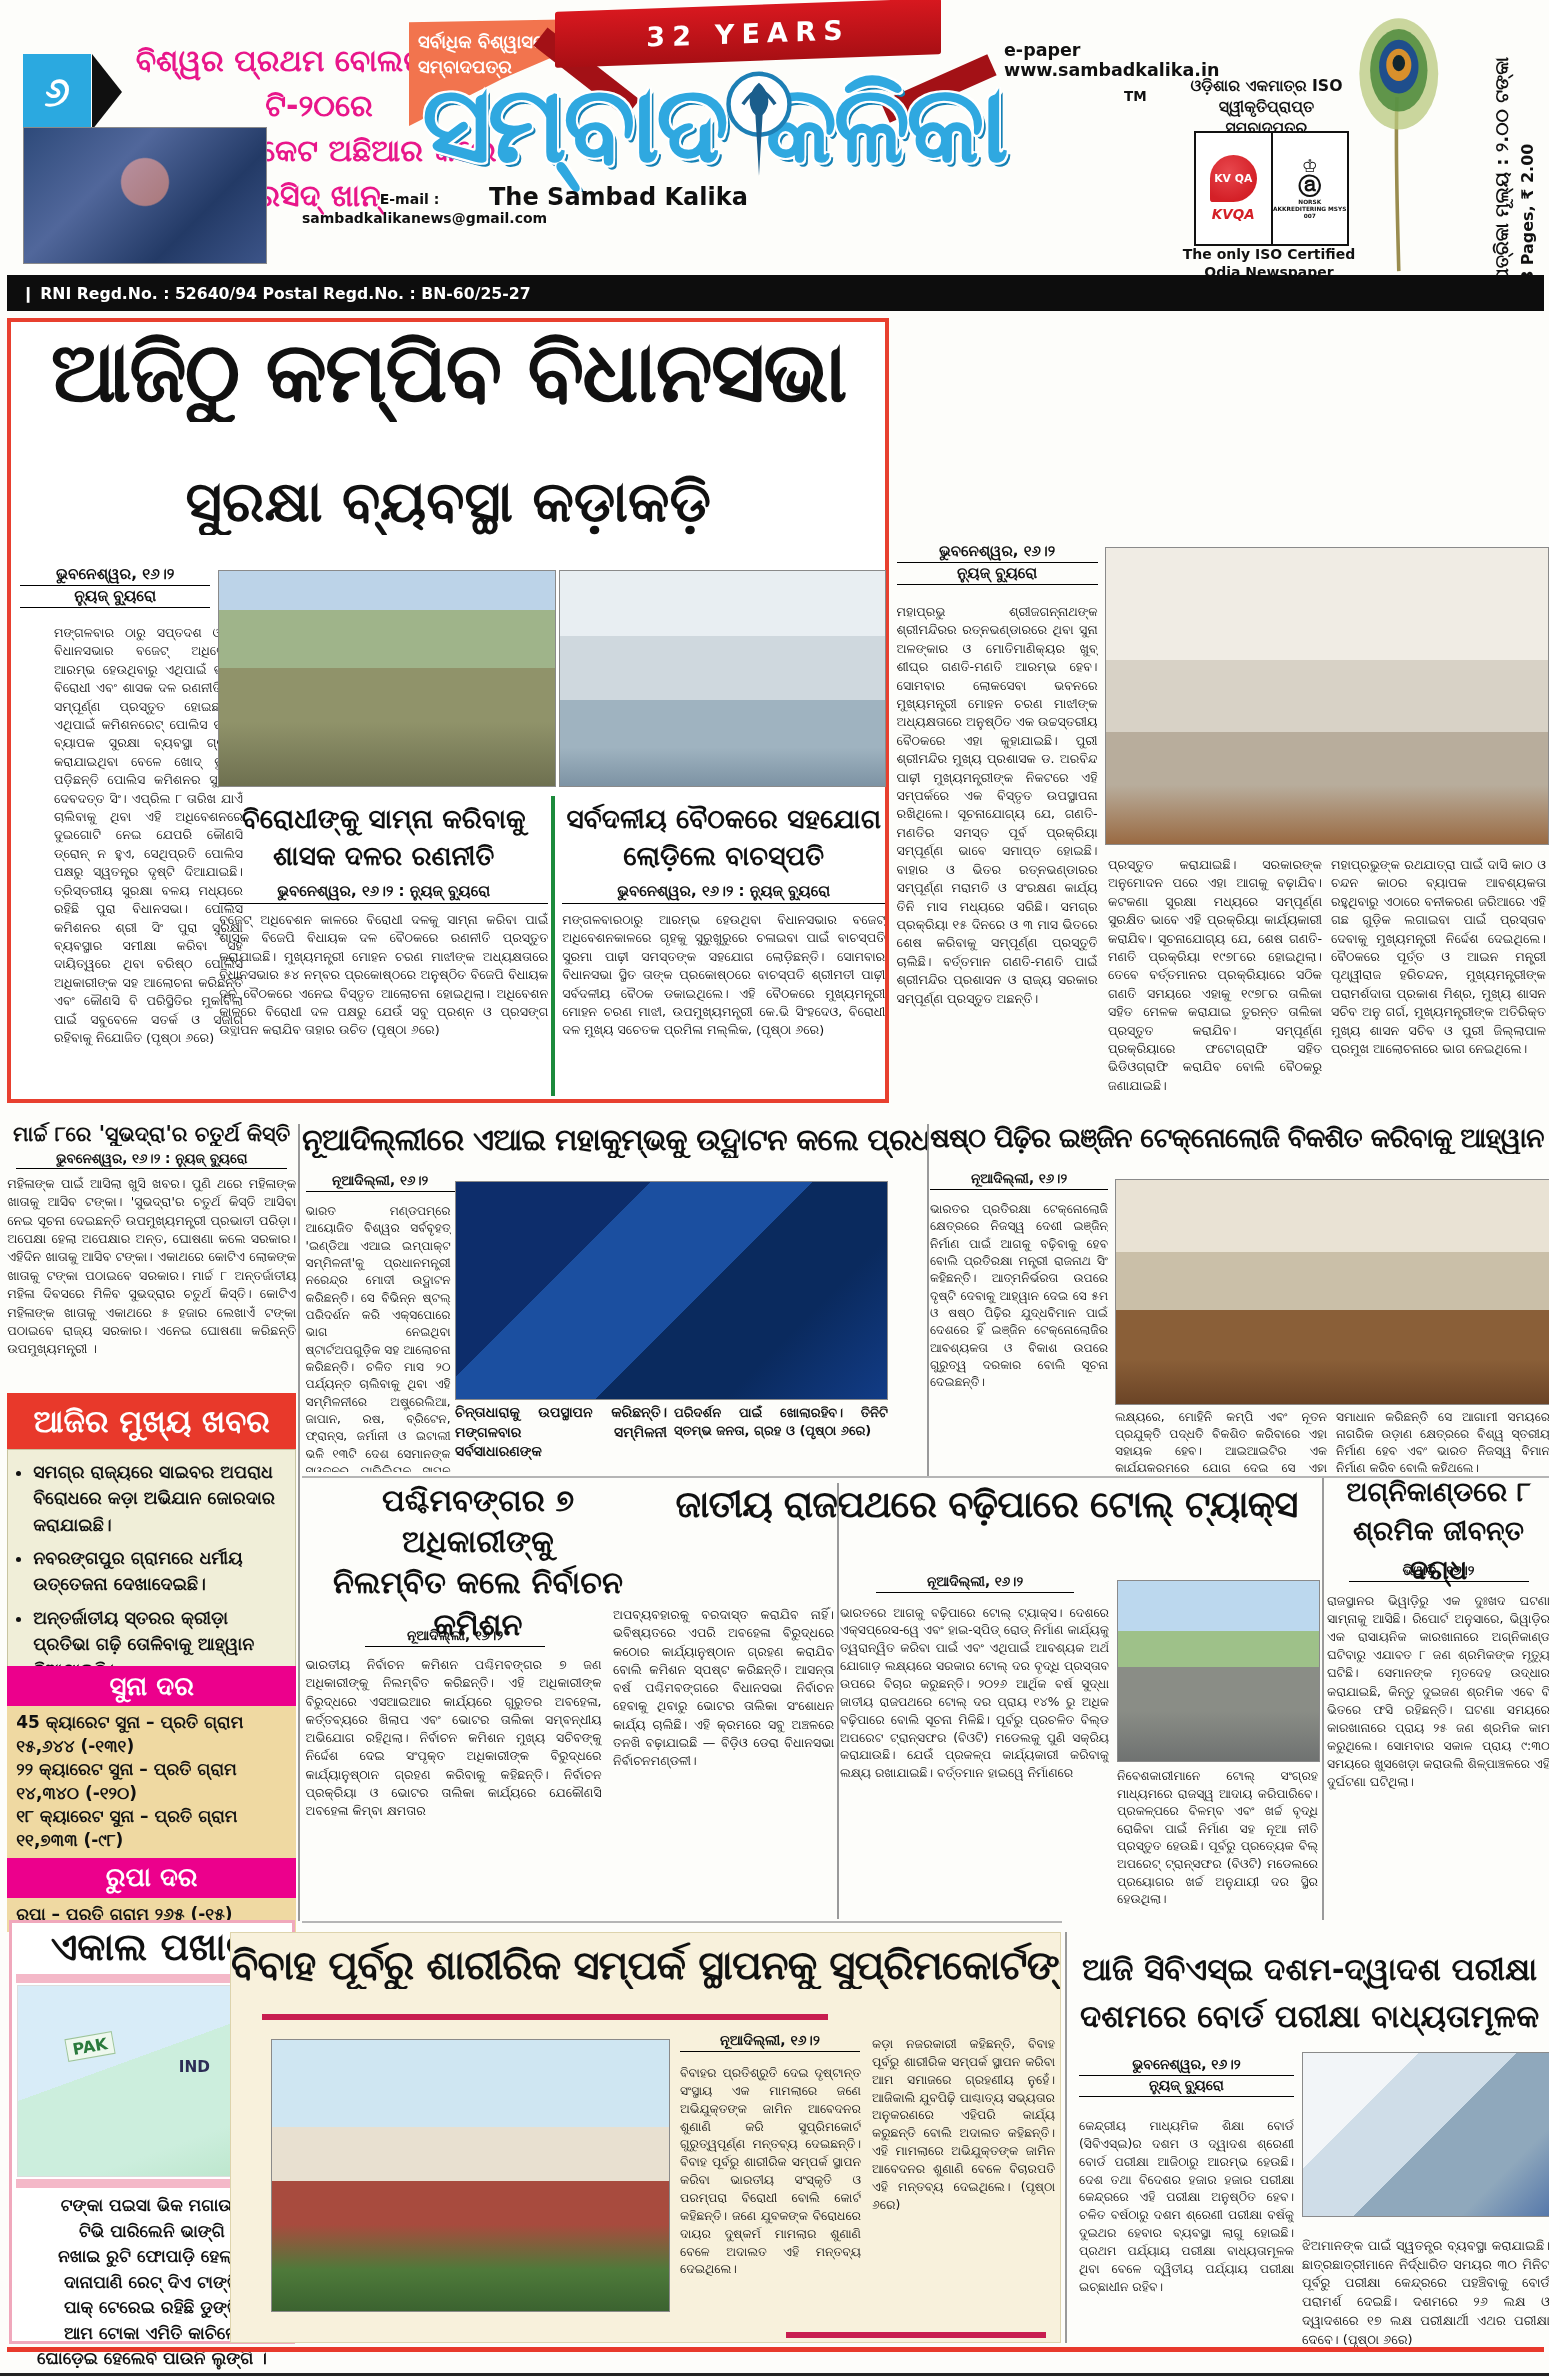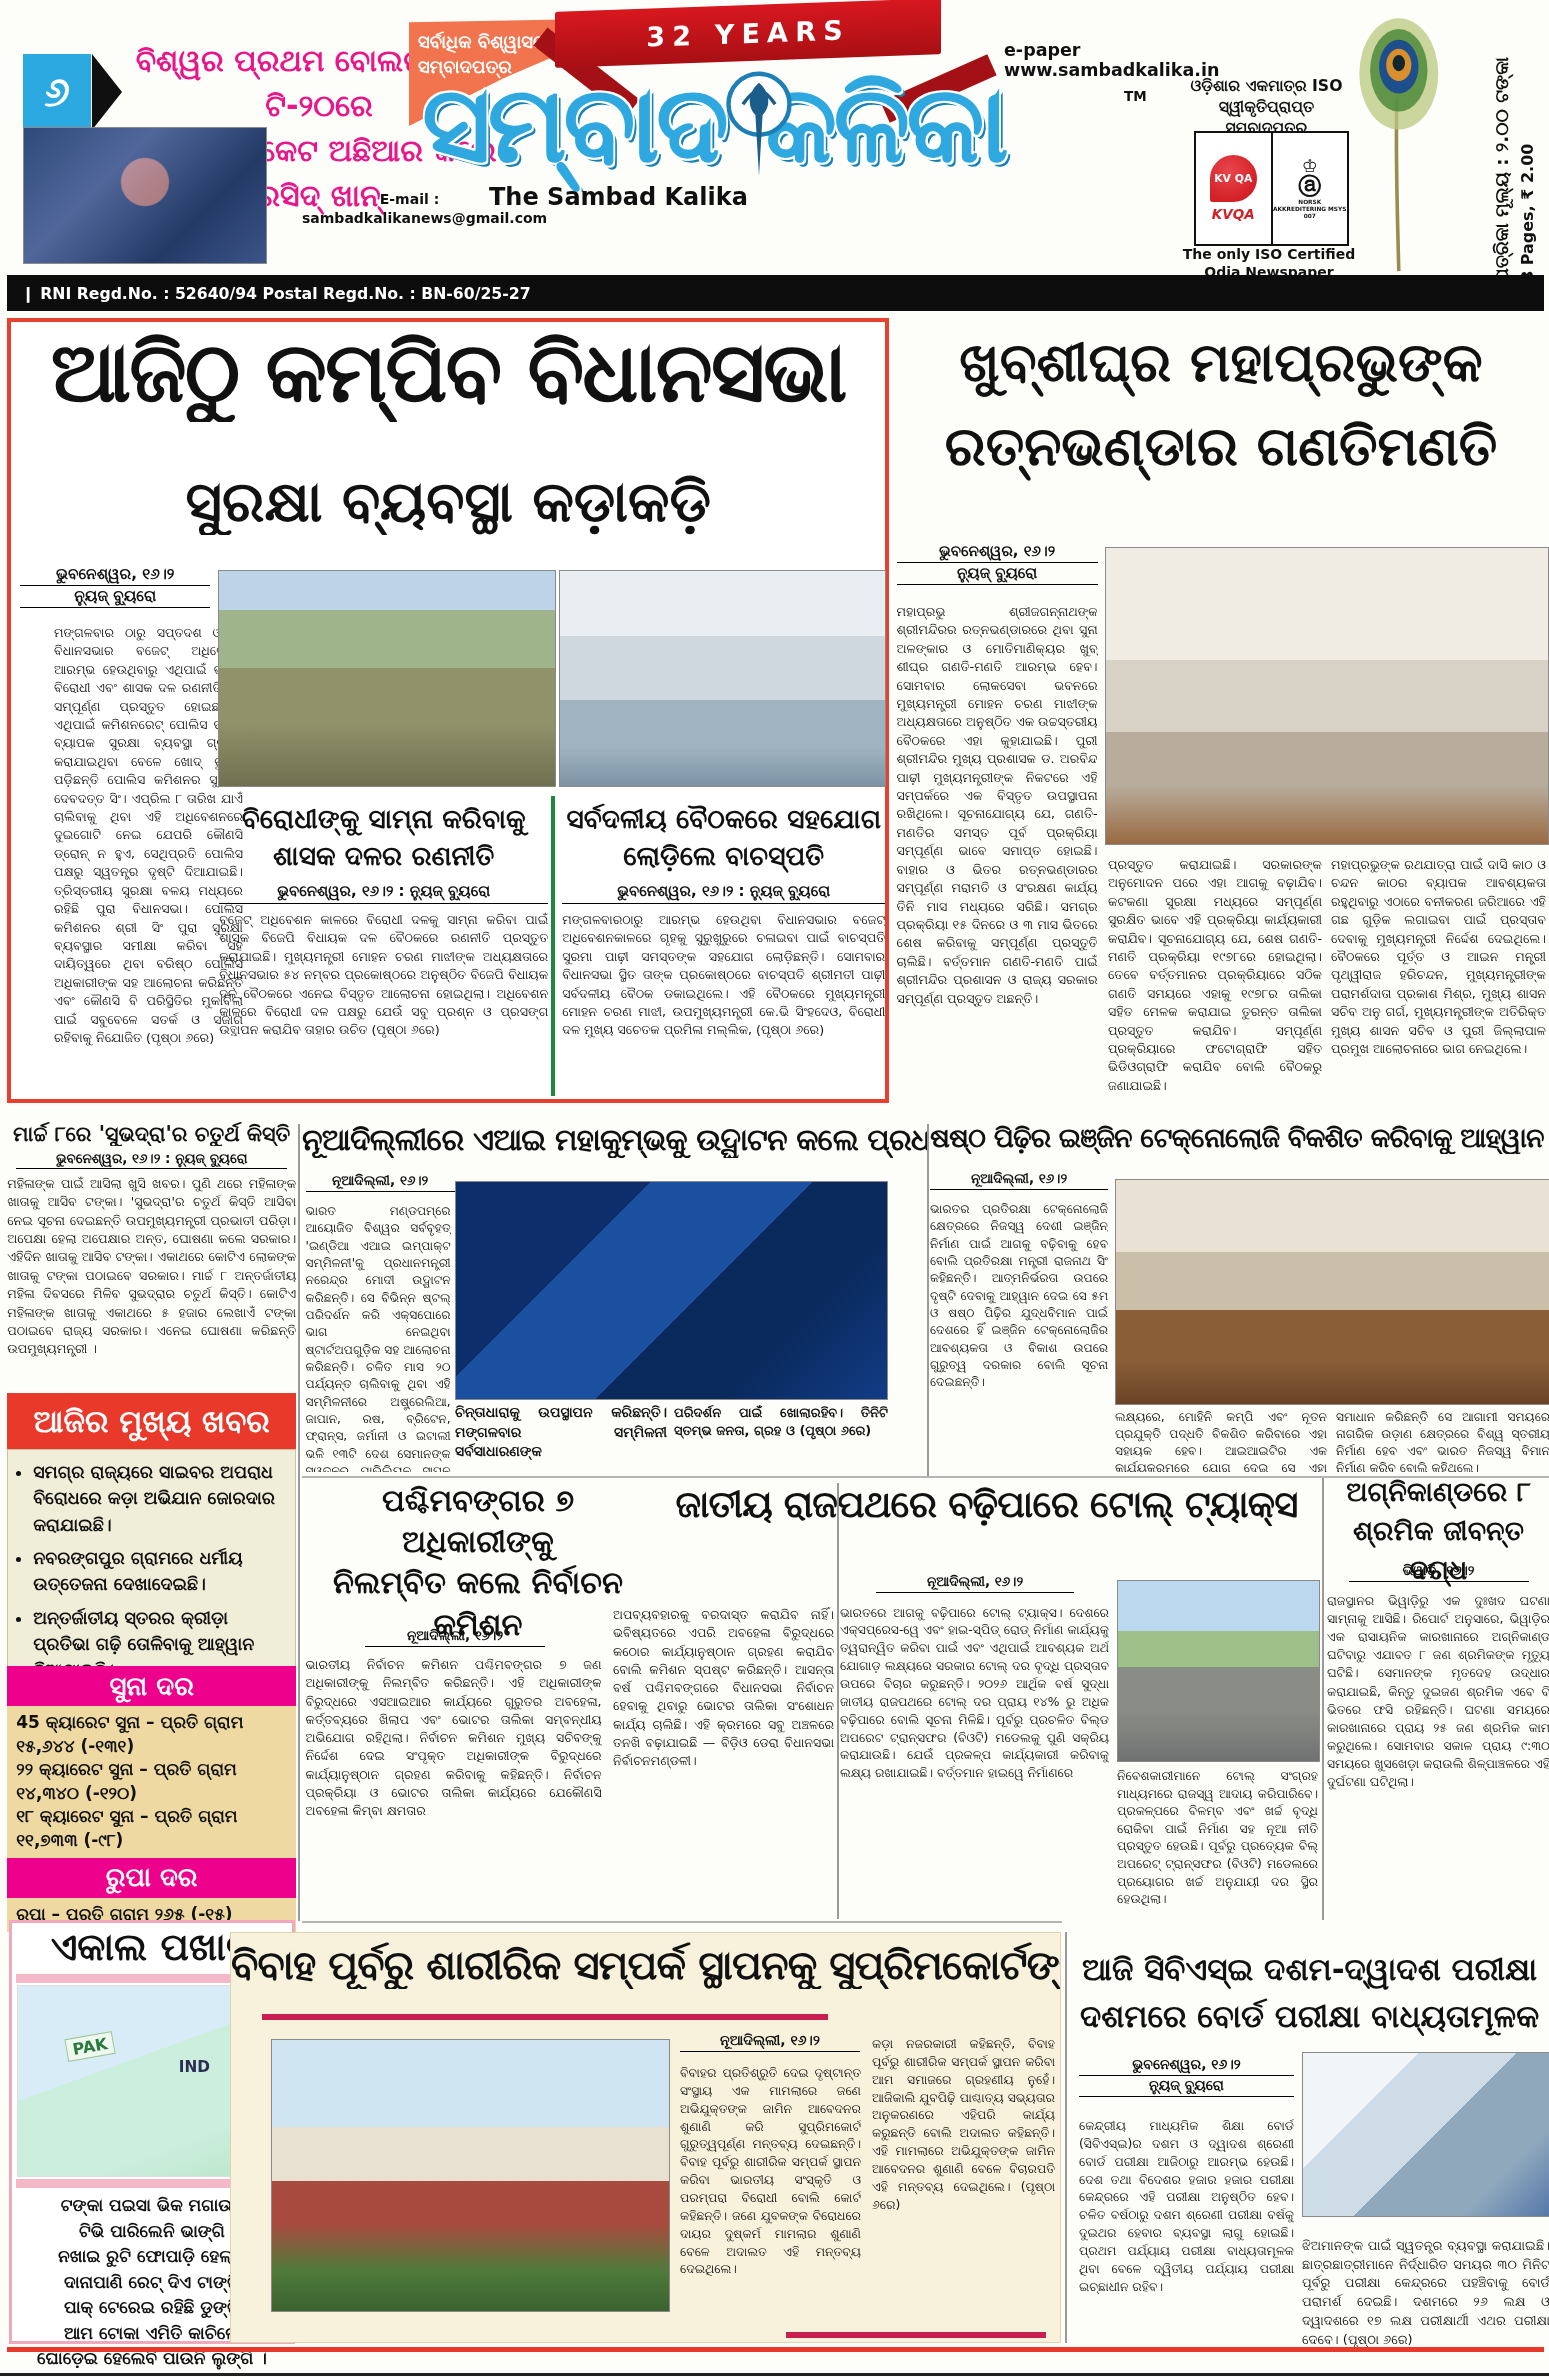--- a/index.html
+++ b/index.html
@@ -231,24 +231,20 @@
     <div class="a gdiv"></div>
     <div class="a s1h">ବିରୋଧୀଙ୍କୁ ସାମ୍ନା କରିବାକୁ ଶାସକ ଦଳର ରଣନୀତି</div>
     <div class="a s1d">ଭୁବନେଶ୍ୱର, ୧୬।୨ : ନ୍ୟୁଜ୍ ବ୍ୟୁରୋ</div>
     <div class="a s1b bd jt">ବଜେଟ୍ ଅଧିବେଶନ କାଳରେ ବିରୋଧୀ ଦଳକୁ ସାମ୍ନା କରିବା ପାଇଁ ଶାସକ ବିଜେପି ବିଧାୟକ ଦଳ ବୈଠକରେ ରଣନୀତି ପ୍ରସ୍ତୁତ କରାଯାଇଛି। ମୁଖ୍ୟମନ୍ତ୍ରୀ ମୋହନ ଚରଣ ମାଝୀଙ୍କ ଅଧ୍ୟକ୍ଷତାରେ ବିଧାନସଭାର ୫୪ ନମ୍ବର ପ୍ରକୋଷ୍ଠରେ ଅନୁଷ୍ଠିତ ବିଜେପି ବିଧାୟକ ଦଳ ବୈଠକରେ ଏନେଇ ବିସ୍ତୃତ ଆଲୋଚନା ହୋଇଥିଲା। ଅଧିବେଶନ କାଳରେ ବିରୋଧୀ ଦଳ ପକ୍ଷରୁ ଯେଉଁ ସବୁ ପ୍ରଶ୍ନ ଓ ପ୍ରସଙ୍ଗ ଉତ୍ଥାପନ କରାଯିବ ତାହାର ଉଚିତ (ପୃଷ୍ଠା ୬ରେ)</div>
     <div class="a s2h">ସର୍ବଦଳୀୟ ବୈଠକରେ ସହଯୋଗ ଲୋଡ଼ିଲେ ବାଚସ୍ପତି</div>
     <div class="a s2d">ଭୁବନେଶ୍ୱର, ୧୬।୨ : ନ୍ୟୁଜ୍ ବ୍ୟୁରୋ</div>
     <div class="a s2b bd jt">ମଙ୍ଗଳବାରଠାରୁ ଆରମ୍ଭ ହେଉଥିବା ବିଧାନସଭାର ବଜେଟ୍ ଅଧିବେଶନକାଳରେ ଗୃହକୁ ସୁରୁଖୁରୁରେ ଚଳାଇବା ପାଇଁ ବାଚସ୍ପତି ସୁରମା ପାଢ଼ୀ ସମସ୍ତଙ୍କ ସହଯୋଗ ଲୋଡ଼ିଛନ୍ତି। ସୋମବାର ବିଧାନସଭା ସ୍ଥିତ ତାଙ୍କ ପ୍ରକୋଷ୍ଠରେ ବାଚସ୍ପତି ଶ୍ରୀମତୀ ପାଢ଼ୀ ସର୍ବଦଳୀୟ ବୈଠକ ଡକାଇଥିଲେ। ଏହି ବୈଠକରେ ମୁଖ୍ୟମନ୍ତ୍ରୀ ମୋହନ ଚରଣ ମାଝୀ, ଉପମୁଖ୍ୟମନ୍ତ୍ରୀ କେ.ଭି ସିଂହଦେଓ, ବିରୋଧୀ ଦଳ ମୁଖ୍ୟ ସଚେତକ ପ୍ରମିଳା ମଲ୍ଲିକ, (ପୃଷ୍ଠା ୬ରେ)</div>
   </div>
 
   <div class="a" id="ratna">
-    <div class="a hd">
-      <div>ଖୁବ୍‌ଶୀଘ୍ର ମହାପ୍ରଭୁଙ୍କ</div>
-      <div>ରତ୍ନଭଣ୍ଡାର ଗଣତିମଣତି</div>
-    </div>
     <div class="a dl0 dl">
       <div class="row">ଭୁବନେଶ୍ୱର, ୧୬।୨</div>
       <div class="row">ନ୍ୟୁଜ୍ ବ୍ୟୁରୋ</div>
     </div>
     <div class="a c1 bd jt">ମହାପ୍ରଭୁ ଶ୍ରୀଜଗନ୍ନାଥଙ୍କ ଶ୍ରୀମନ୍ଦିରର ରତ୍ନଭଣ୍ଡାରରେ ଥିବା ସୁନା ଅଳଙ୍କାର ଓ ମୋତିମାଣିକ୍ୟର ଖୁବ୍ ଶୀଘ୍ର ଗଣତି-ମଣତି ଆରମ୍ଭ ହେବ। ସୋମବାର ଲୋକସେବା ଭବନରେ ମୁଖ୍ୟମନ୍ତ୍ରୀ ମୋହନ ଚରଣ ମାଝୀଙ୍କ ଅଧ୍ୟକ୍ଷତାରେ ଅନୁଷ୍ଠିତ ଏକ ଉଚ୍ଚସ୍ତରୀୟ ବୈଠକରେ ଏହା କୁହାଯାଇଛି। ପୁରୀ ଶ୍ରୀମନ୍ଦିର ମୁଖ୍ୟ ପ୍ରଶାସକ ଡ. ଅରବିନ୍ଦ ପାଢ଼ୀ ମୁଖ୍ୟମନ୍ତ୍ରୀଙ୍କ ନିକଟରେ ଏହି ସମ୍ପର୍କରେ ଏକ ବିସ୍ତୃତ ଉପସ୍ଥାପନା ରଖିଥିଲେ। ସୂଚନାଯୋଗ୍ୟ ଯେ, ଗଣତି-ମଣତିର ସମସ୍ତ ପୂର୍ବ ପ୍ରକ୍ରିୟା ସମ୍ପୂର୍ଣ୍ଣ ଭାବେ ସମାପ୍ତ ହୋଇଛି। ବାହାର ଓ ଭିତର ରତ୍ନଭଣ୍ଡାରର ସମ୍ପୂର୍ଣ୍ଣ ମରାମତି ଓ ସଂରକ୍ଷଣ କାର୍ଯ୍ୟ ତିନି ମାସ ମଧ୍ୟରେ ସରିଛି। ସମଗ୍ର ପ୍ରକ୍ରିୟା ୧୫ ଦିନରେ ଓ ୩ ମାସ ଭିତରେ ଶେଷ କରିବାକୁ ସମ୍ପୂର୍ଣ୍ଣ ପ୍ରସ୍ତୁତି ଚାଲିଛି। ବର୍ତ୍ତମାନ ଗଣତି-ମଣତି ପାଇଁ ଶ୍ରୀମନ୍ଦିର ପ୍ରଶାସନ ଓ ରାଜ୍ୟ ସରକାର ସମ୍ପୂର୍ଣ୍ଣ ପ୍ରସ୍ତୁତ ଅଛନ୍ତି।</div>
     <div class="a photo ph"></div>
     <div class="a c2 bd jt">ପ୍ରସ୍ତୁତ କରାଯାଇଛି। ସରକାରଙ୍କ ଅନୁମୋଦନ ପରେ ଏହା ଆଗକୁ ବଢ଼ାଯିବ। କଟକଣା ସୁରକ୍ଷା ମଧ୍ୟରେ ସମ୍ପୂର୍ଣ୍ଣ ସୁରକ୍ଷିତ ଭାବେ ଏହି ପ୍ରକ୍ରିୟା କାର୍ଯ୍ୟକାରୀ କରାଯିବ। ସୂଚନାଯୋଗ୍ୟ ଯେ, ଶେଷ ଗଣତି-ମଣତି ପ୍ରକ୍ରିୟା ୧୯୭୮ରେ ହୋଇଥିଲା। ତେବେ ବର୍ତ୍ତମାନର ପ୍ରକ୍ରିୟାରେ ସଠିକ ଗଣତି ସମୟରେ ଏହାକୁ ୧୯୭୮ର ତାଲିକା ସହିତ ମେଳକ କରାଯାଇ ତୁରନ୍ତ ତାଲିକା ପ୍ରସ୍ତୁତ କରାଯିବ। ସମ୍ପୂର୍ଣ୍ଣ ପ୍ରକ୍ରିୟାରେ ଫଟୋଗ୍ରାଫି ସହିତ ଭିଡିଓଗ୍ରାଫି କରାଯିବ ବୋଲି ବୈଠକରୁ ଜଣାଯାଇଛି।</div>
     <div class="a c3 bd jt">ମହାପ୍ରଭୁଙ୍କ ରଥଯାତ୍ରା ପାଇଁ ଦାସି କାଠ ଓ ଚନ୍ଦନ କାଠର ବ୍ୟାପକ ଆବଶ୍ୟକତା ରହୁଥିବାରୁ ଏଠାରେ ବନୀକରଣ ଜରିଆରେ ଏହି ଗଛ ଗୁଡ଼ିକ ଲଗାଇବା ପାଇଁ ପ୍ରସ୍ତାବ ଦେବାକୁ ମୁଖ୍ୟମନ୍ତ୍ରୀ ନିର୍ଦ୍ଦେଶ ଦେଇଥିଲେ। ବୈଠକରେ ପୂର୍ତ୍ତ ଓ ଆଇନ ମନ୍ତ୍ରୀ ପୃଥ୍ୱୀରାଜ ହରିଚନ୍ଦନ, ମୁଖ୍ୟମନ୍ତ୍ରୀଙ୍କ ପରାମର୍ଶଦାତା ପ୍ରକାଶ ମିଶ୍ର, ମୁଖ୍ୟ ଶାସନ ସଚିବ ଅନୁ ଗର୍ଗ, ମୁଖ୍ୟମନ୍ତ୍ରୀଙ୍କ ଅତିରିକ୍ତ ମୁଖ୍ୟ ଶାସନ ସଚିବ ଓ ପୁରୀ ଜିଲ୍ଲାପାଳ ପ୍ରମୁଖ ଆଲୋଚନାରେ ଭାଗ ନେଇଥିଲେ।</div>
   </div>
 

